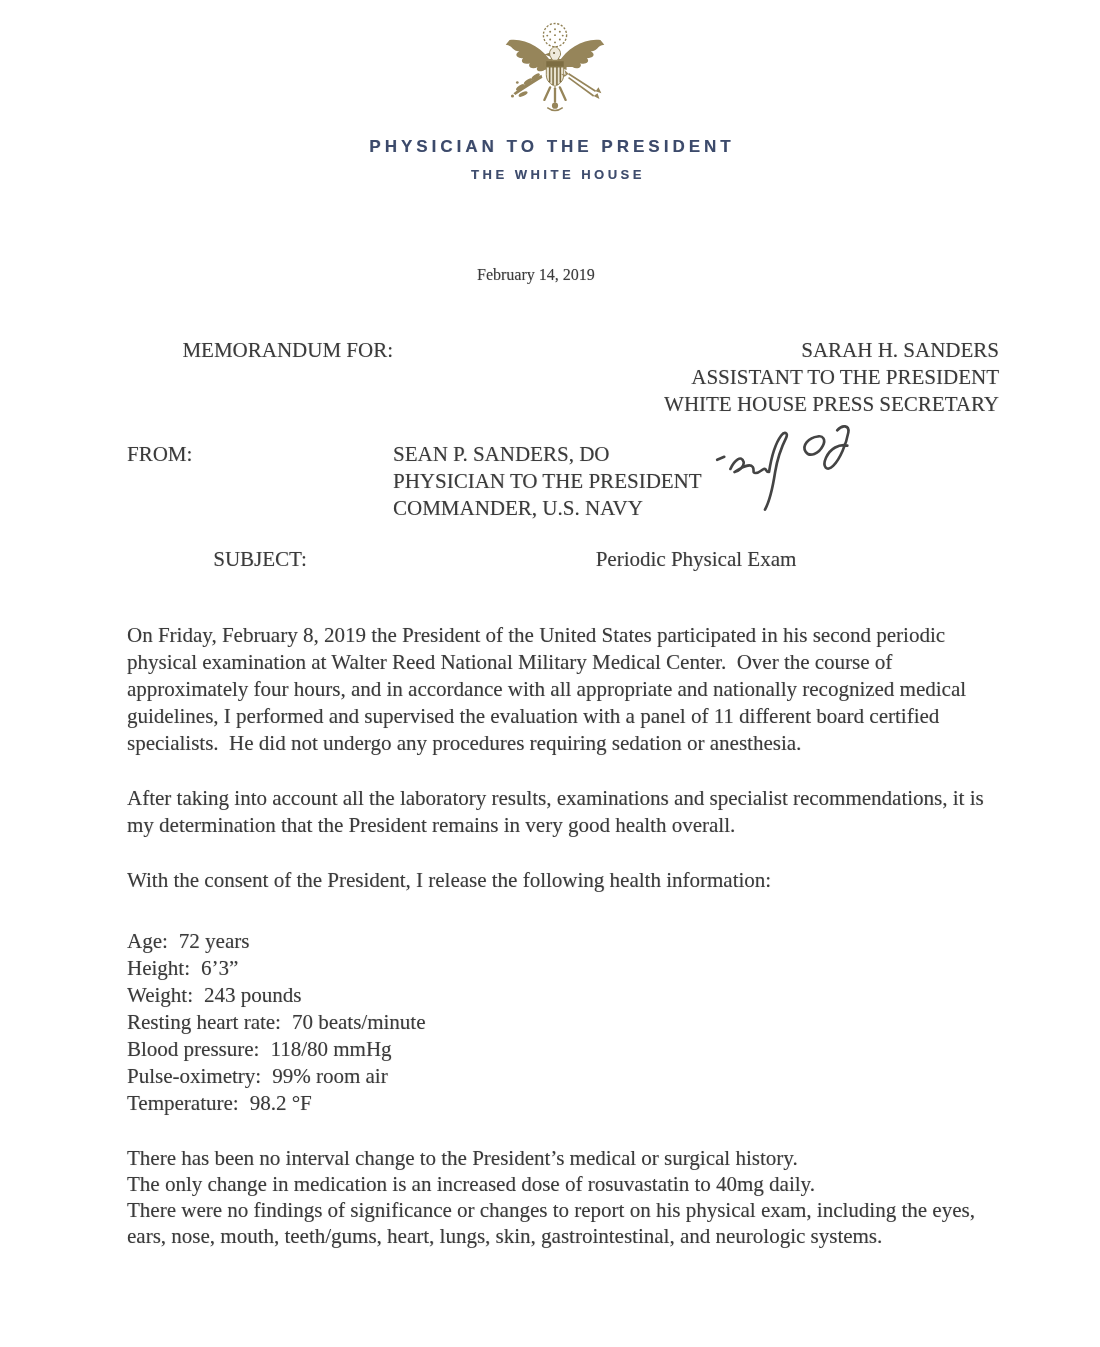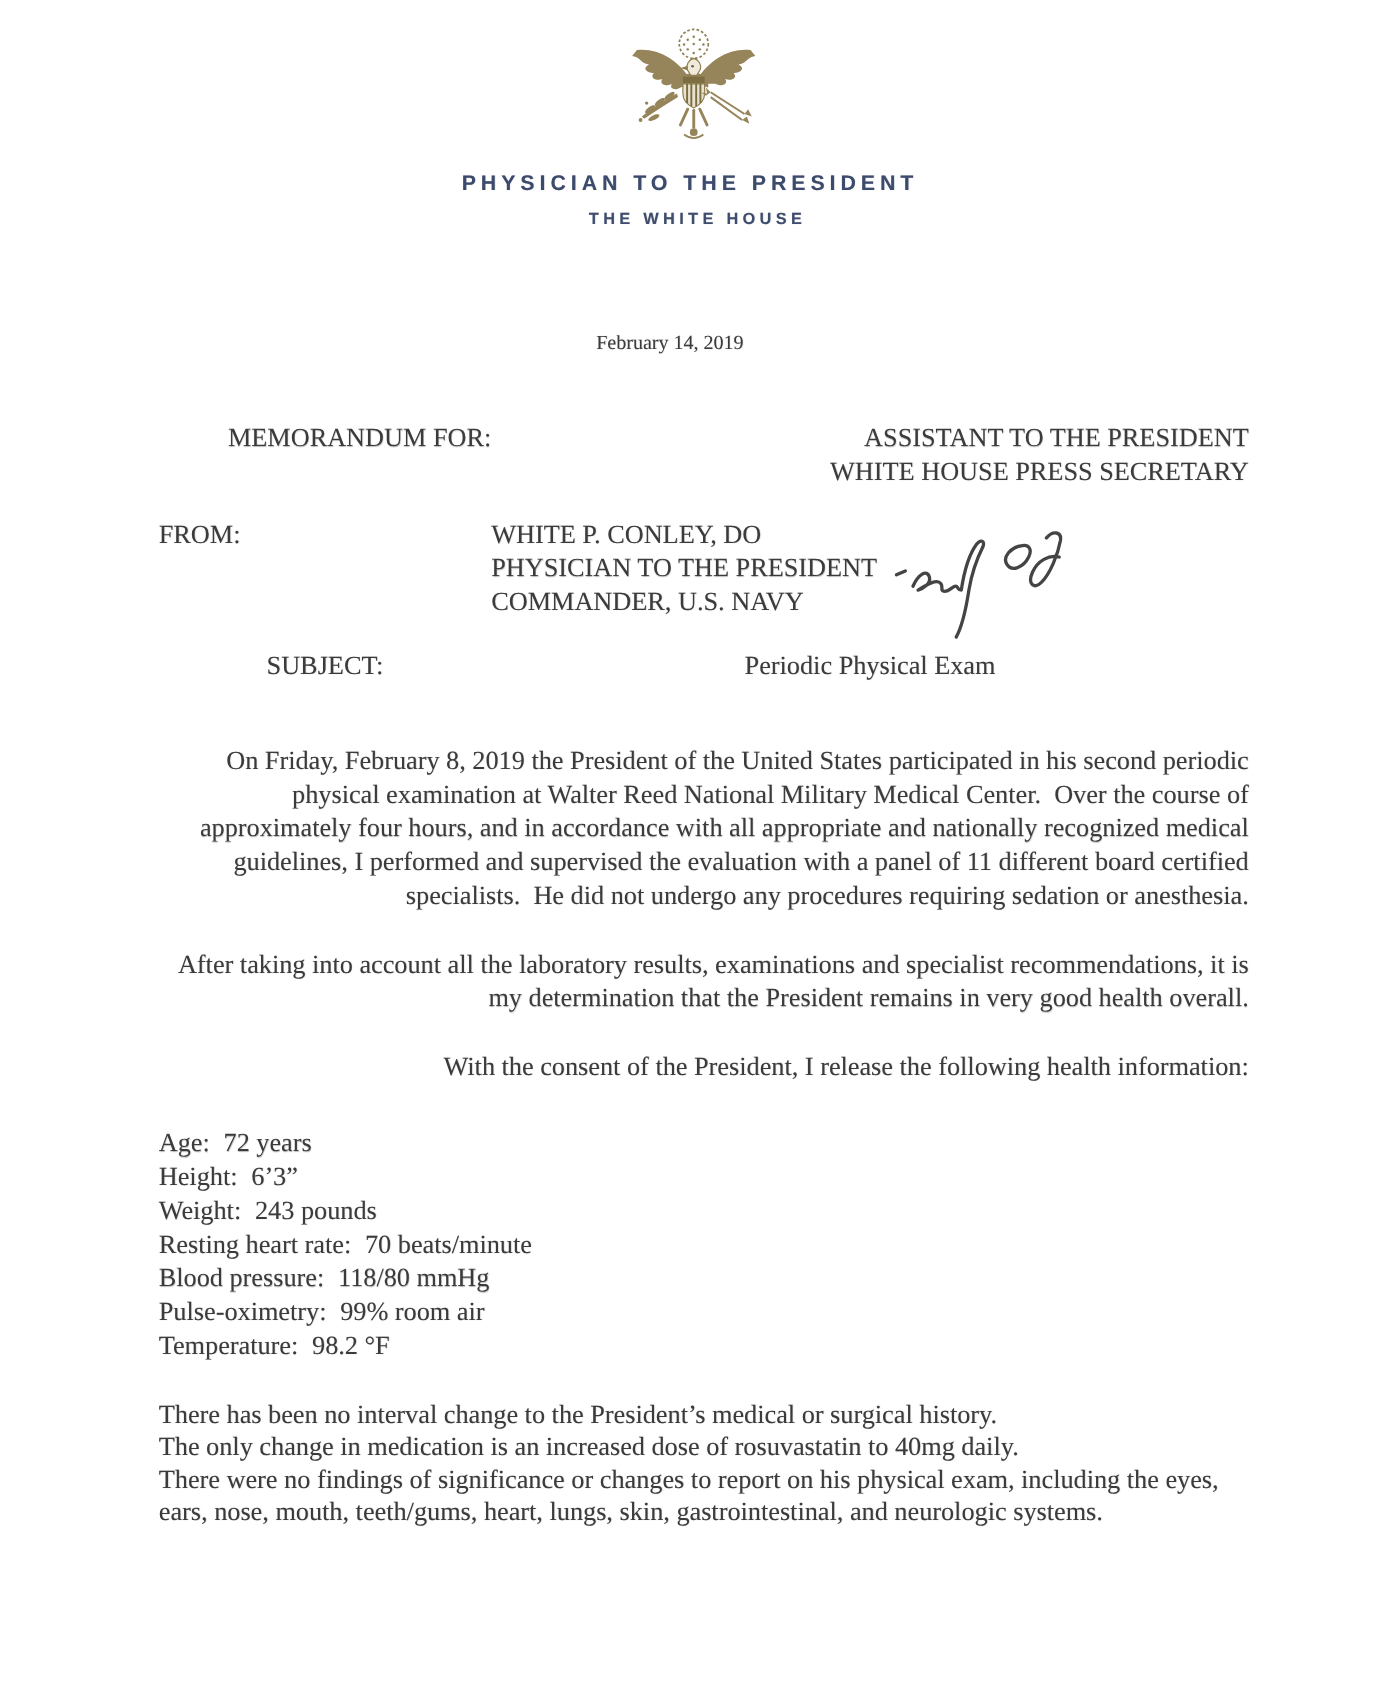--- a/index.html
+++ b/index.html
@@ -45,21 +45,21 @@
   
   .content{
     position:absolute;left:127px;top:325px;width:872px;
     font-size:21px;line-height:27px;
   }
   .field{display:grid;grid-template-columns:266px 1fr;}
   .field.f-memo{margin-bottom:23px;text-align:right;}
   .field.f-from{margin-bottom:24px;}
   .field.f-subj{margin-bottom:49px;text-align:center;}
   .field .label{white-space:nowrap;}
-  .para{margin:0 0 28px 0;white-space:pre-wrap;text-align:right;}
+  .para{margin:0 0 28px 0;white-space:pre-wrap;}
   .para.last{margin-bottom:34px;}
   .vitals{margin:0 0 28px 0;}
   .vital-row .v{margin-left:11px;}
   .closing{line-height:26px;}
   
   .signature{
     position:absolute;left:713px;top:398px;width:168px;height:120px;
   }
 </style>
 </head>
@@ -149,29 +149,30 @@
         <path d="M122,20 c5,-6 12,-5 11,2 c-2,11 -8,26 -15,33 c-6,6 -11,1 -7,-8 c4,-9 13,-14 21,-12"></path>
       </g>
     </svg>
   </div>
 
   <div class="content">
 
     <div class="field f-memo">
       <div class="label">MEMORANDUM FOR:</div>
       <div>
+        <div>SARAH H. SANDERS</div>
         <div>ASSISTANT TO THE PRESIDENT</div>
         <div>WHITE HOUSE PRESS SECRETARY</div>
       </div>
     </div>
 
     <div class="field f-from">
       <div class="label">FROM:</div>
       <div>
-        <div>WHITE P. CONLEY, DO</div>
+        <div>SEAN P. SANDERS, DO</div>
         <div>PHYSICIAN TO THE PRESIDENT</div>
         <div>COMMANDER, U.S. NAVY</div>
       </div>
     </div>
 
     <div class="field f-subj">
       <div class="label">SUBJECT:</div>
       <div>
         <div>Periodic Physical Exam</div>
       </div>

